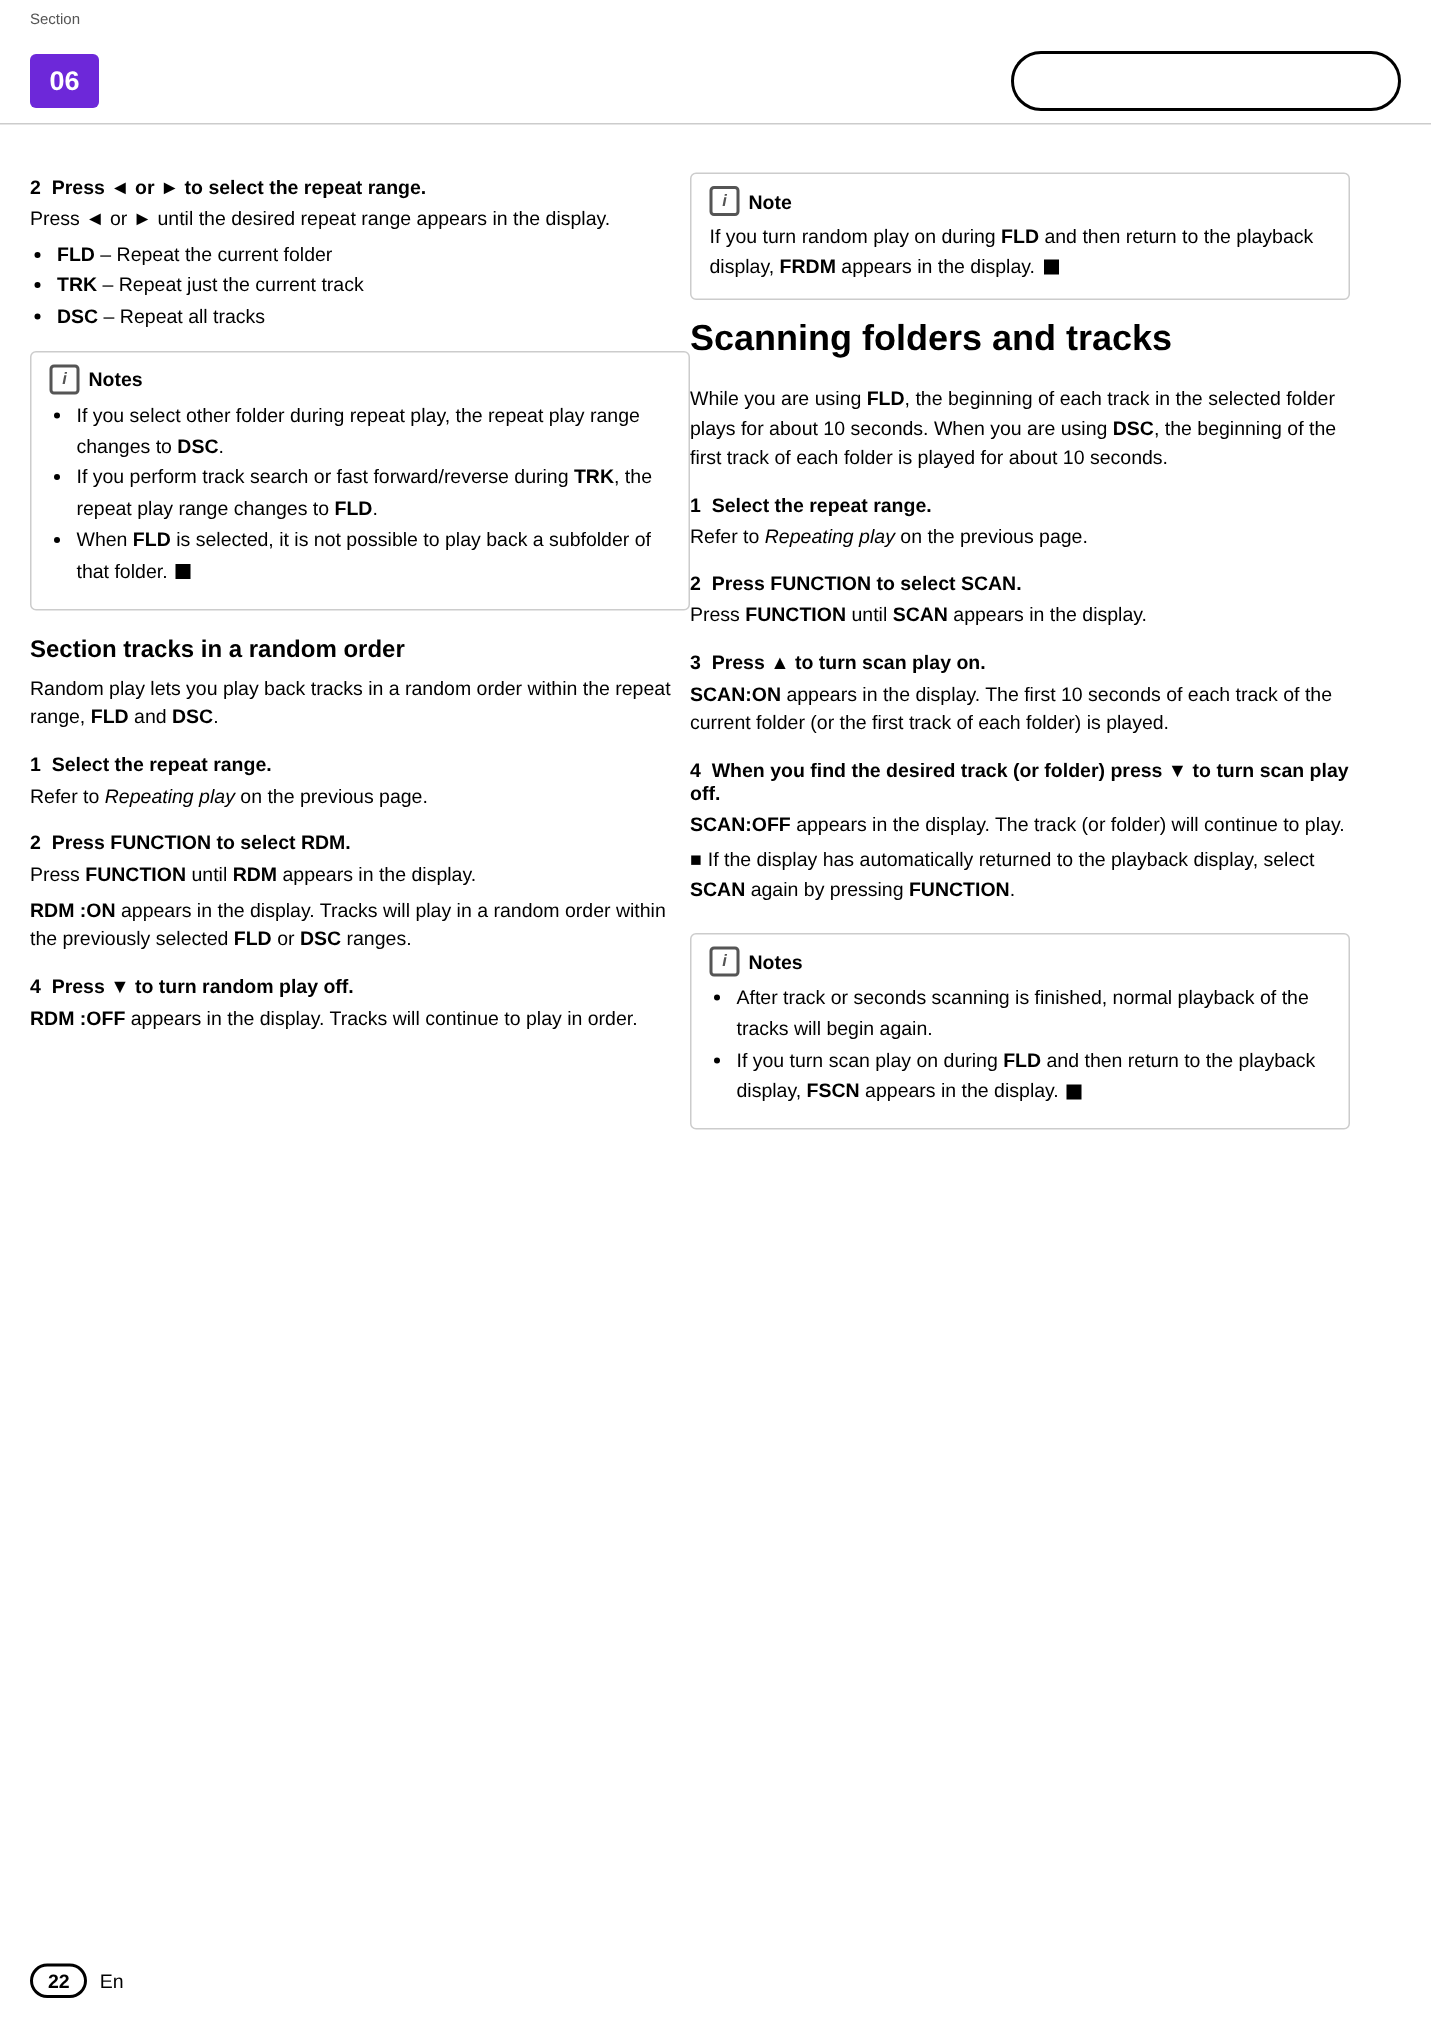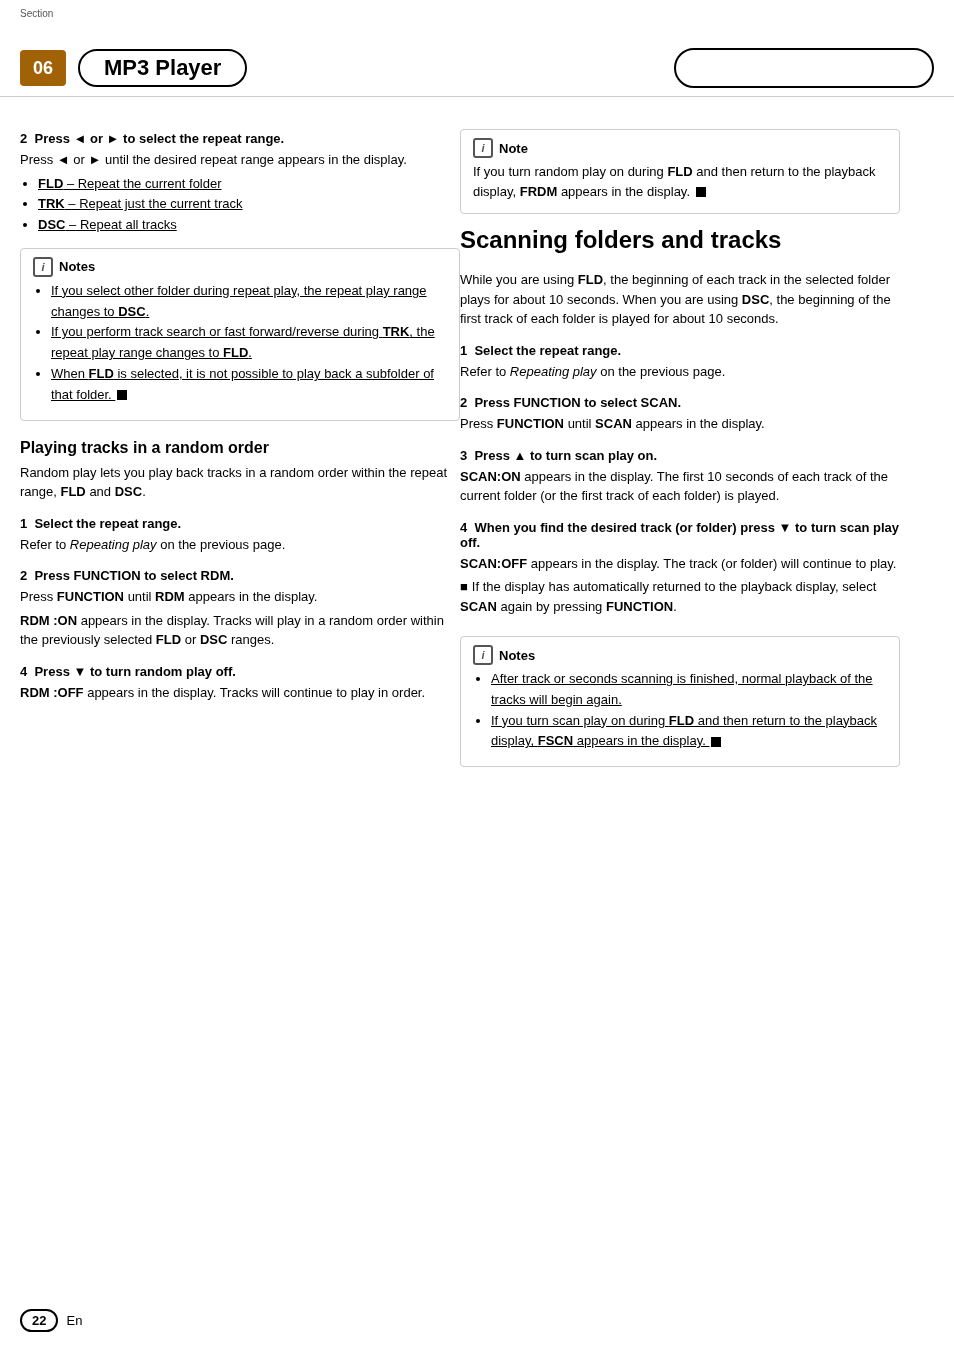--- a/index.html
+++ b/index.html
@@ -25,21 +25,21 @@
       font-size: 10px;
       color: #555;
       position: absolute;
       top: 8px;
       left: 20px;
     }
     .section-badge {
       display: flex;
       align-items: center;
       justify-content: center;
-      background: #a16207;
+      background: #6d28d9;
       color: #fff;
       font-weight: bold;
       font-size: 18px;
       width: 46px;
       height: 36px;
       border-radius: 4px;
       margin-top: 16px;
     }
     .header-title-box {
       border: 2px solid #000;
@@ -94,21 +94,20 @@
       margin-bottom: 4px;
     }
     ul {
       margin-left: 18px;
       margin-bottom: 6px;
     }
     ul li {
       font-size: 13px;
       line-height: 1.6;
       list-style-type: disc;
-      text-decoration: underline;
     }
     .note-box {
       border: 1px solid #ccc;
       border-radius: 4px;
       padding: 8px 12px;
       margin: 12px 0;
       background: #fff;
     }
     .note-header {
       display: flex;
@@ -173,25 +172,24 @@
     h2.main-heading {
       font-size: 24px;
       font-weight: bold;
       margin-bottom: 16px;
       margin-top: 0;
     }
   </style>
 </head>
 <body>
 
-<div style="position:relative; padding-top:22px;">
+<div style="position:relative; padding-top:8px;">
   <span class="section-label">Section</span>
   <div class="header">
     <div class="section-badge">06</div>
-    <div class="header-title-box">MP3 Player</div>
     <div class="header-right-box"></div>
   </div>
 </div>
 
 <div class="content">
 
   <div class="left-col">
 
     <h3 class="sub-heading">
       <span class="step-label">2&nbsp;&nbsp;</span><span>Press ◄ or ► to select the repeat range.</span>
@@ -211,21 +209,21 @@
           </div>
         <span>Notes</span>
       </div>
       <ul>
         <li>If you select other folder during repeat play, the repeat play range changes to <strong>DSC</strong>.</li>
         <li>If you perform track search or fast forward/reverse during <strong>TRK</strong>, the repeat play range changes to <strong>FLD</strong>.</li>
         <li>When <strong>FLD</strong> is selected, it is not possible to play back a subfolder of that folder. <span class="stop-symbol"></span></li>
       </ul>
     </div>
 
-    <h2 class="section-heading">Playing tracks in a random order</h2>
+    <h2 class="section-heading">Section tracks in a random order</h2>
     <p>Random play lets you play back tracks in a random order within the repeat range, <strong>FLD</strong> and <strong>DSC</strong>.</p>
 
     <h3 class="sub-heading"><span class="step-label">1&nbsp;&nbsp;Select the repeat range.</span></h3>
     <p>Refer to <em>Repeating play</em> on the previous page.</p>
 
     <h3 class="sub-heading"><span class="step-label">2&nbsp;&nbsp;Press FUNCTION to select RDM.</span></h3>
     <p>Press <strong>FUNCTION</strong> until <strong>RDM</strong> appears in the display.</p>
 
     <p><strong>RDM :ON</strong> appears in the display. Tracks will play in a random order within the previously selected <strong>FLD</strong> or <strong>DSC</strong> ranges.</p>
 

